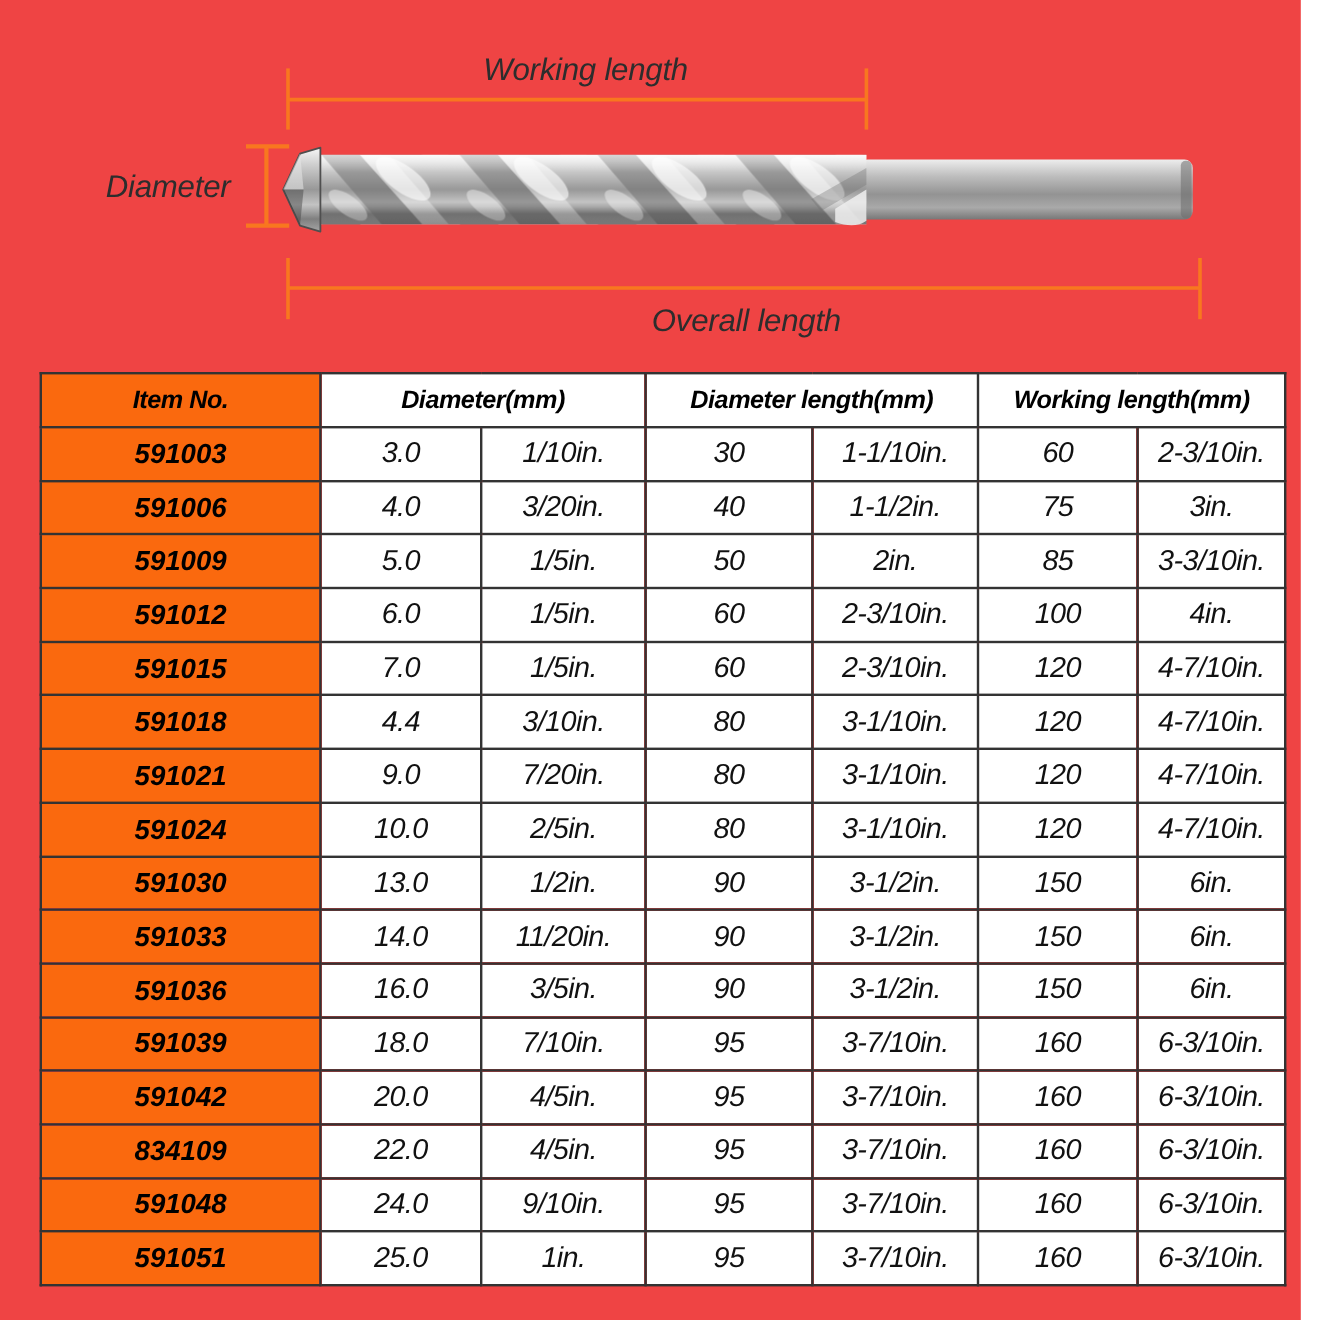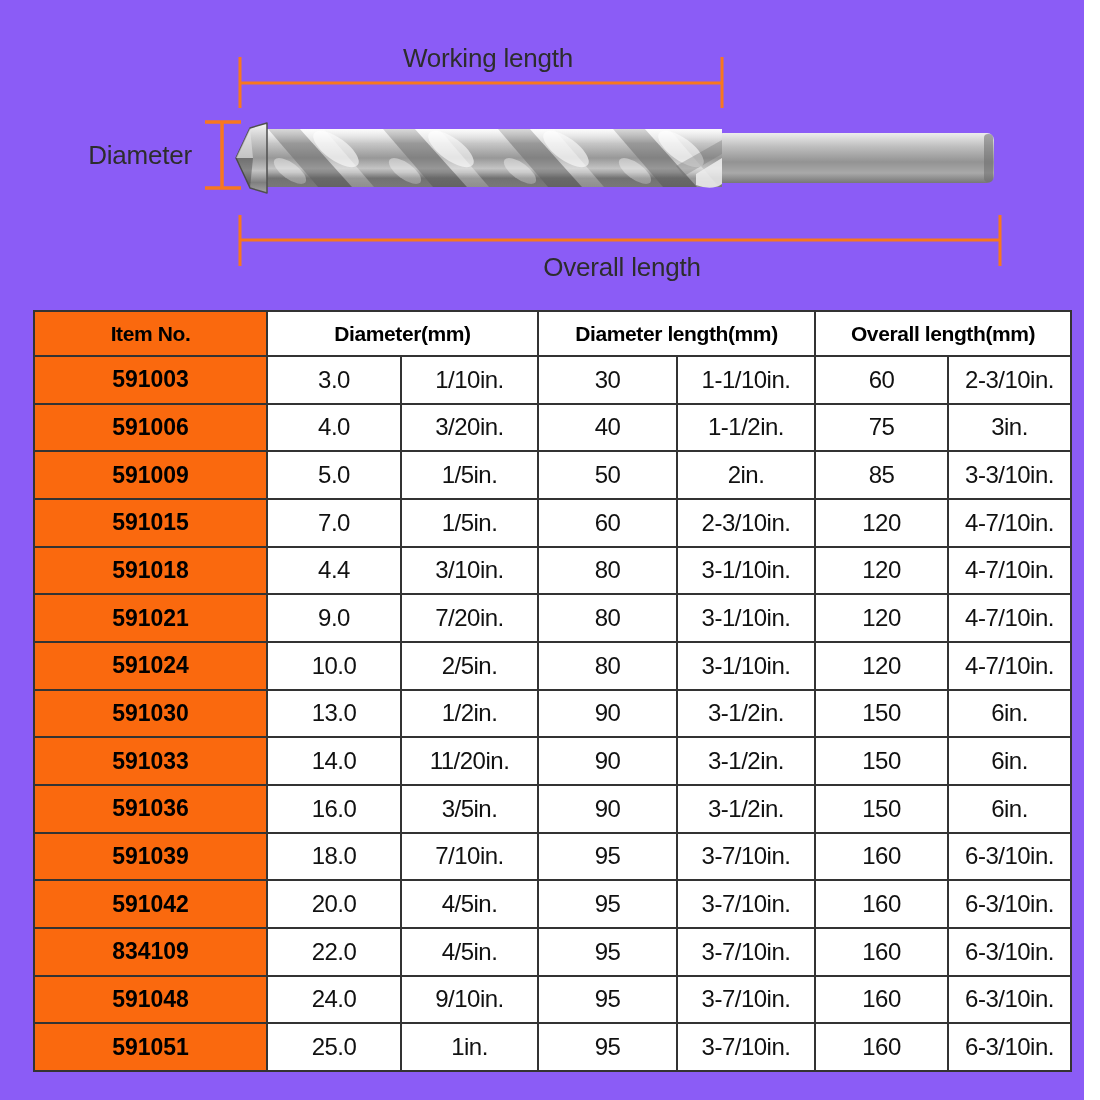--- a/index.html
+++ b/index.html
@@ -8,21 +8,21 @@
     --table_border:#333333;
     --text:#111111;
   }
   html,body{
     margin:0;padding:0;
     width:1100px;height:1100px;
     background:#ffffff;
     overflow:hidden;
     font-family:"Liberation Sans", sans-serif;
   }
-  .stage{position:relative;width:1084px;height:1100px;background:#8b5cf6;}
+  .stage{position:relative;width:1084px;height:1100px;background:#ef4444;font-style:italic;}
 
   
   .diagram{position:absolute;left:0;top:0;width:1100px;height:300px;}
   .dim line{stroke:var(--accent);stroke-width:3;}
   .dim.thick line{stroke-width:3.5;}
   .dim-label{
     font-family:"Liberation Sans", sans-serif;
     font-size:26px;
     fill:#2d2d2d;
     letter-spacing:-0.2px;
@@ -151,21 +151,21 @@
       <col style="width:139px">
         <col style="width:138px">
         <col style="width:133px">
       <col style="width:123px">
     </colgroup>
     <thead>
       <tr>
         <th class="item">Item No.</th>
         <th colspan="2">Diameter(mm)</th>
         <th colspan="2">Diameter length(mm)</th>
-        <th colspan="2">Overall length(mm)</th>
+        <th colspan="2">Working length(mm)</th>
       </tr>
     </thead>
     <tbody>
 
         <tr>
           <td class="item">591003</td>
           <td>3.0</td>
           <td>1/10in.</td>
           <td>30</td>
           <td>1-1/10in.</td>
@@ -186,20 +186,29 @@
         <tr>
           <td class="item">591009</td>
           <td>5.0</td>
           <td>1/5in.</td>
           <td>50</td>
           <td>2in.</td>
           <td>85</td>
           <td>3-3/10in.</td>
         </tr>
 
+        <tr>
+          <td class="item">591012</td>
+          <td>6.0</td>
+          <td>1/5in.</td>
+          <td>60</td>
+          <td>2-3/10in.</td>
+          <td>100</td>
+          <td>4in.</td>
+        </tr>
 
         <tr>
           <td class="item">591015</td>
           <td>7.0</td>
           <td>1/5in.</td>
           <td>60</td>
           <td>2-3/10in.</td>
           <td>120</td>
           <td>4-7/10in.</td>
         </tr>

